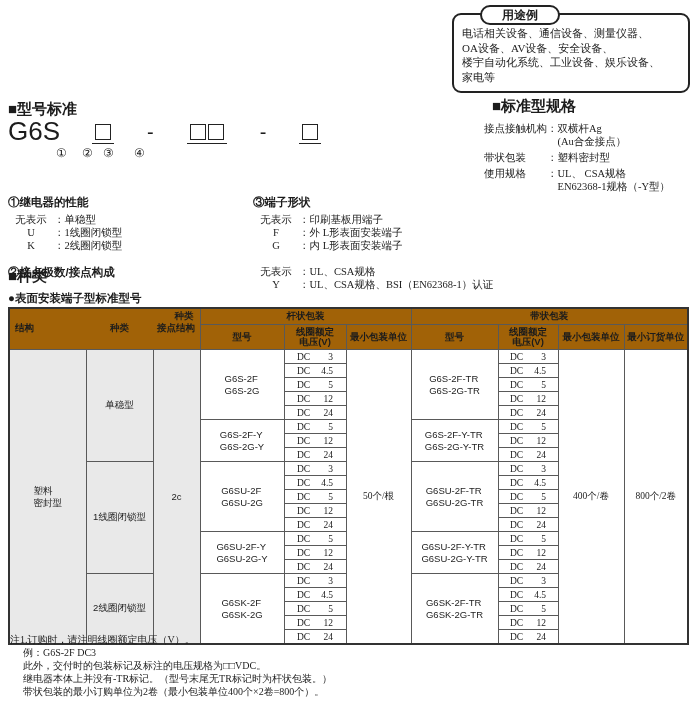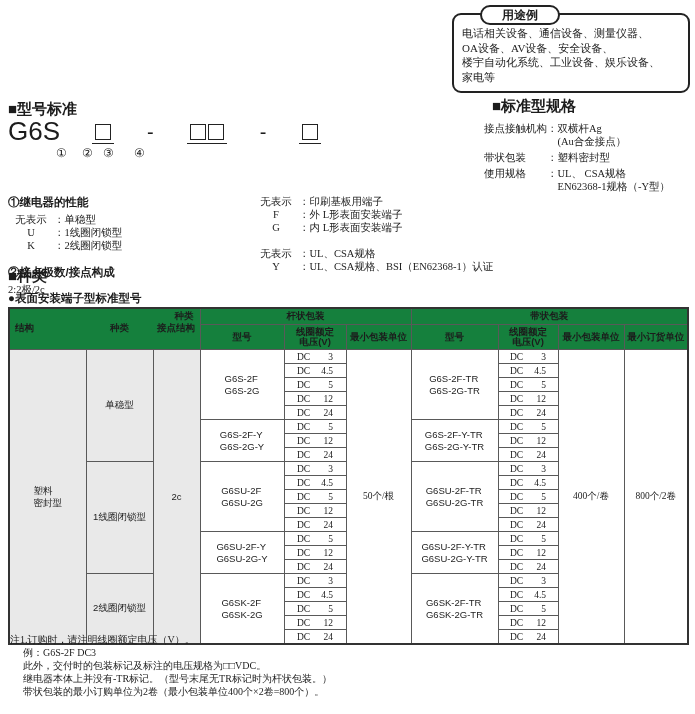--- a/index.html
+++ b/index.html
@@ -52,21 +52,21 @@
 
   
   .h-kinds{position:absolute;left:8px;top:267px;}
   .sub-kinds{position:absolute;left:8px;top:291px;font-family:"Liberation Sans",sans-serif;
              font-weight:bold;font-size:11.5px;}
 
   
   .types-table-wrap{position:absolute;left:8px;top:307px;}
   table{border-collapse:collapse;table-layout:fixed;width:679px;border:2px solid #333;}
   th,td{border:1px solid #595959;padding:0;overflow:hidden;}
-  thead th{background:#15803d;font-family:"Liberation Sans",sans-serif;font-weight:bold;
+  thead th{background:#a16207;font-family:"Liberation Sans",sans-serif;font-weight:bold;
            font-size:9.5px;text-align:center;}
   .hr1 th{height:15px;}
   .hr2 th{height:24px;margin-left:40px;}
   .pre-th{white-space:pre-line;line-height:10px;}
   th.corner{position:relative;}
   .corner-top{position:absolute;top:1px;right:6px;}
   .bl{position:absolute;bottom:14px;margin-top:12px;}
   .bl1{left:5px}.bl2{left:100px}.bl3{left:147px}
   tbody td{font-size:9.5px;height:13px;}
   .cell-gray{background:#e9e9e9;font-family:"Liberation Sans",sans-serif;text-align:center;}
@@ -125,26 +125,26 @@
         </div>
         <div class="kv-row">
           <span class="kv-key">K</span>
           <span class="kv-colon">：</span>
           <span class="kv-val">2线圈闭锁型</span>
         </div>
       </div>
   </div>
   <div class="sec sec2">
     <div class="sec-title">②接点极数/接点构成</div>
-    <div class="plain-line">2:2极/2c</div>
   </div>
 </div>
 
 <div class="legend col2">
   <div class="sec">
+    <div class="sec-title">③端子形状</div>
     <div>
         <div class="kv-row">
           <span class="kv-key">无表示</span>
           <span class="kv-colon">：</span>
           <span class="kv-val">印刷基板用端子</span>
         </div>
         <div class="kv-row">
           <span class="kv-key">F</span>
           <span class="kv-colon">：</span>
           <span class="kv-val">外 L形表面安装端子</span>

